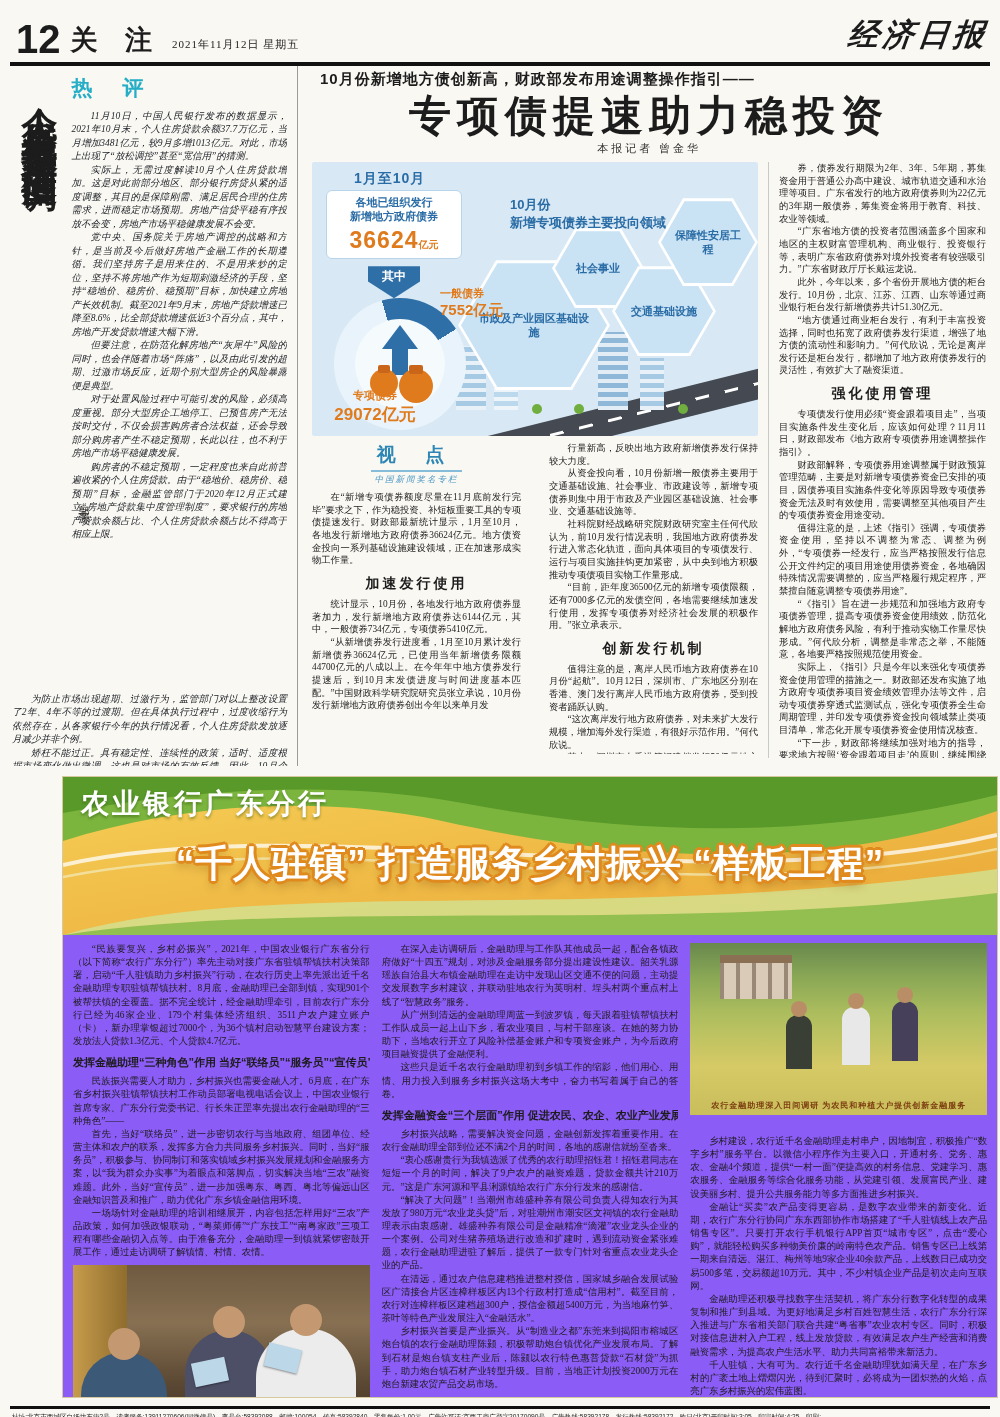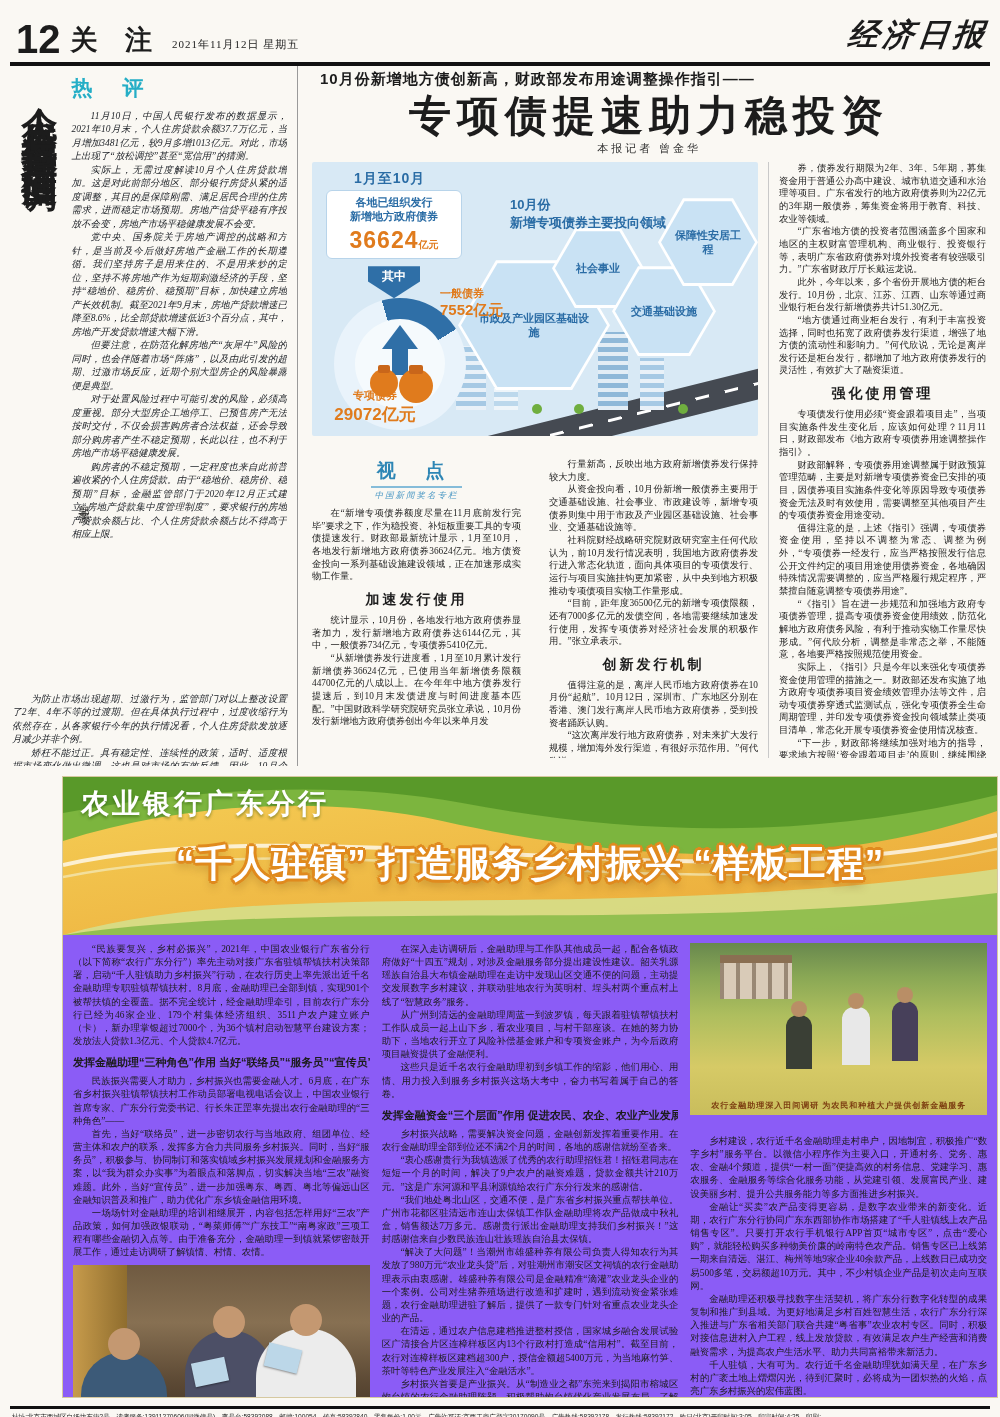--- a/index.html
+++ b/index.html
@@ -25,21 +25,21 @@
   .tx p{text-indent:2em;text-align:justify;margin:0}
   .opinion .tx p{font-style:italic;font-size:9.5px;line-height:1.42;color:#20242a}
   .op-cont{margin-top:3px}
   
   .main{flex:1;padding:2px 4px 0 14px;overflow:hidden}
   .kicker{font-family:"Liberation Sans",sans-serif;font-size:15px;font-weight:600;letter-spacing:1px;margin:2px 0 2px 8px}
   .headline{font-size:42px;font-weight:900;text-align:center;letter-spacing:6px;line-height:1.1;margin:4px 0 2px}
   .byline{font-size:11px;text-align:center;letter-spacing:3px;color:#333;margin-bottom:6px}
   .art-body{display:flex;gap:10px;height:596px;overflow:hidden}
   .left-group{flex:0 0 446px}
-  .two-cols{display:flex;gap:28px;height:312px;margin-top:22px;overflow:hidden}
+  .two-cols{display:flex;gap:28px;height:312px;margin-top:6px;overflow:hidden}
   .colA,.colB{flex:1;overflow:hidden}
   .colC{flex:1;overflow:hidden;border-left:1px solid #c9c9c9;padding-left:10px}
   .main .tx p{font-size:9.3px;line-height:1.36}
   h3.sub{font-family:"Liberation Sans",sans-serif;font-size:14px;font-weight:900;text-align:center;letter-spacing:3px;margin:8px 0 5px}
   .vp-head{text-align:center;margin-bottom:5px}
   .vp-label{display:inline-block;font-family:"Liberation Sans",sans-serif;color:#2e86b5;font-size:19px;font-weight:900;letter-spacing:12px;border-bottom:2px solid #85bcd9;padding:0 6px 2px}
   .vp-sub{display:block;color:#4b98c4;font-size:8.5px;font-style:italic;letter-spacing:2px;margin-top:2px}
   
   .info{position:relative;width:446px;height:274px;background:#d8e9f5;overflow:hidden;border-radius:2px}
   .info-period{position:absolute;left:42px;top:8px;color:#2a6ca5;font-family:"Liberation Sans",sans-serif;font-weight:900;font-size:14px;letter-spacing:1px}
@@ -303,21 +303,20 @@
       <div class="ad-col tx">
         <div>
             <p>在深入走访调研后，金融助理与工作队其他成员一起，配合各镇政府做好“十四五”规划，对涉及金融服务部分提出建设性建议。韶关乳源瑶族自治县大布镇金融助理在走访中发现山区交通不便的问题，主动提交发展数字乡村建议，并联动驻地农行为英明村、埕头村两个重点村上线了“智慧政务”服务。</p>
             <p>从广州到清远的金融助理周蓝一到波罗镇，每天跟着驻镇帮镇扶村工作队成员一起上山下乡，看农业项目，与村干部座谈。在她的努力协助下，当地农行开立了风险补偿基金账户和专项资金账户，为今后政府项目融资提供了金融便利。</p>
             <p>这些只是近千名农行金融助理初到乡镇工作的缩影，他们用心、用情、用力投入到服务乡村振兴这场大考中，奋力书写着属于自己的答卷。</p>
           </div>
         <h4 class="ad-sub">发挥金融资金“三个层面”作用 促进农民、农企、农业产业发展</h4>
         <div>
             <p>乡村振兴战略，需要解决资金问题，金融创新发挥着重要作用。在农行金融助理全部到位还不满2个月的时间，各地的感谢信就纷至沓来。</p>
             <p>“衷心感谢贵行为我镇选派了优秀的农行助理招钰君！招钰君同志在短短一个月的时间，解决了9户农户的融资难题，贷款金额共计210万元。”这是广东河源和平县浰源镇给农行广东分行发来的感谢信。</p>
-            <p>“我们地处粤北山区，交通不便，是广东省乡村振兴重点帮扶单位。广州市花都区驻清远市连山太保镇工作队金融助理将农产品做成中秋礼盒，销售额达7万多元。感谢贵行派出金融助理支持我们乡村振兴！”这封感谢信来自少数民族连山壮族瑶族自治县太保镇。</p>
             <p>“解决了大问题”！当潮州市雄盛种养有限公司负责人得知农行为其发放了980万元“农业龙头贷”后，对驻潮州市潮安区文祠镇的农行金融助理表示由衷感谢。雄盛种养有限公司是金融精准“滴灌”农业龙头企业的一个案例。公司对生猪养殖场进行改造和扩建时，遇到流动资金紧张难题，农行金融助理进驻了解后，提供了一款专门针对省重点农业龙头企业的产品。</p>
             <p>在清远，通过农户信息建档推进整村授信，国家城乡融合发展试验区广清接合片区连樟样板区内13个行政村打造成“信用村”。截至目前，农行对连樟样板区建档超300户，授信金额超5400万元，为当地麻竹笋、茶叶等特色产业发展注入“金融活水”。</p>
             <p>乡村振兴首要是产业振兴。从“制造业之都”东莞来到揭阳市榕城区炮台镇的农行金融助理陈颢，积极帮助炮台镇优化产业发展布局。了解到石材是炮台镇支柱产业后，陈颢以农行特色惠普贷款“石材贷”为抓手，助力炮台镇石材产业转型升级。目前，当地正计划投资2000万元在炮台新建农贸产品交易市场。</p>
           </div>
 
       </div>
 
       <div class="ad-col tx">
         <div class="photo2">
           <div class="house"></div>

